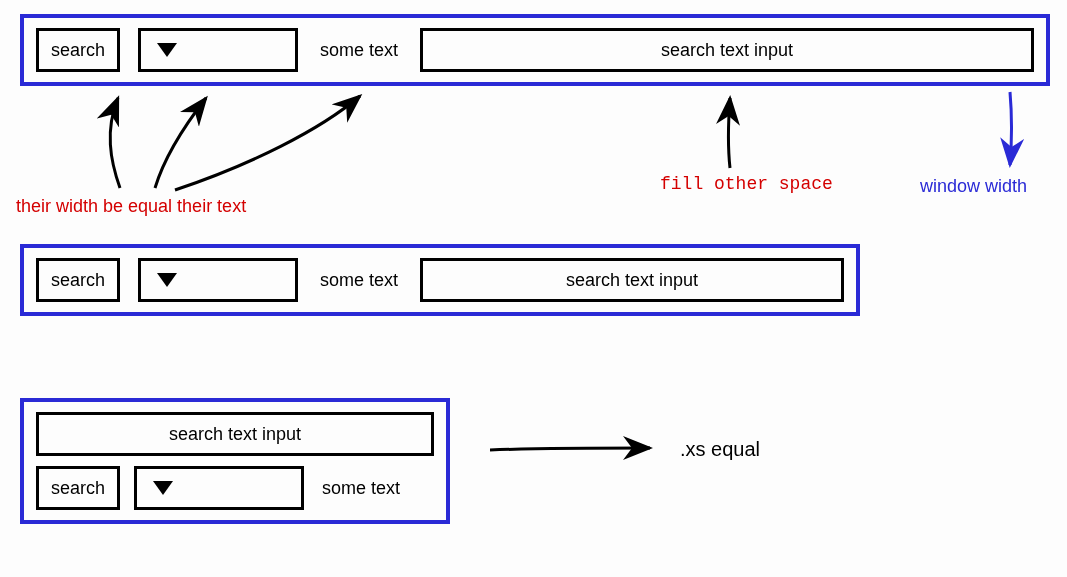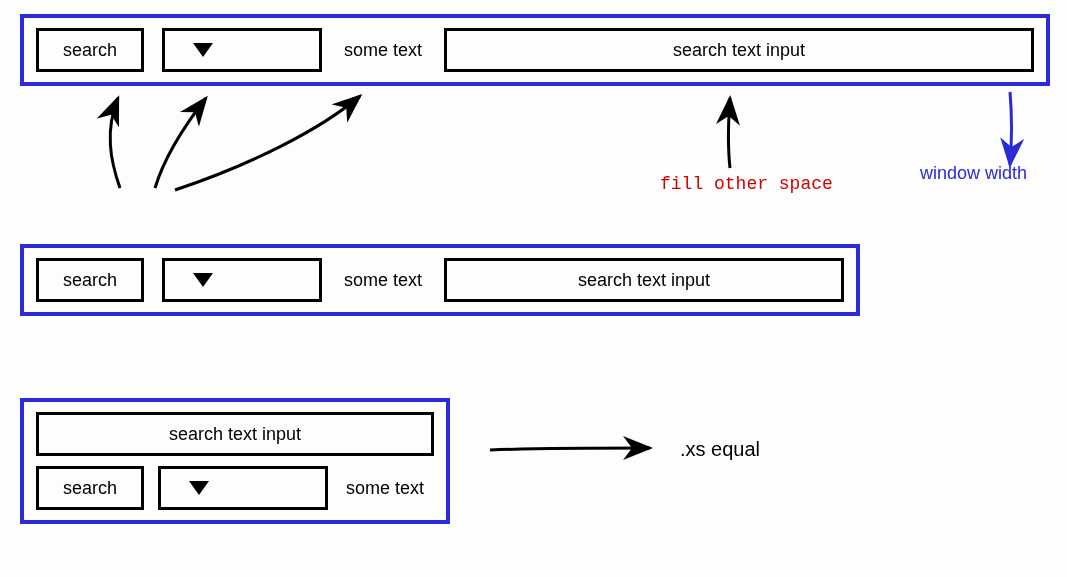--- a/index.html
+++ b/index.html
@@ -24,21 +24,21 @@
     gap: 18px;
     box-sizing: border-box;
   }
   .cell {
     border: 3px solid #000;
     display: flex;
     align-items: center;
     justify-content: center;
     height: 44px;
     box-sizing: border-box;
-    padding: 0 24px;
+    padding: 0 12px;
     white-space: nowrap;
   }
   .dropdown {
     position: relative;
     justify-content: flex-start;
   }
   .dropdown .tri {
     width: 0; height: 0;
     border-left: 10px solid transparent;
     border-right: 10px solid transparent;
@@ -132,24 +132,27 @@
       </div>
       <div class="cell dropdown" style="width:170px;">
         <span class="tri"></span>
       </div>
       <div class="plain">
         <span>some text</span>
       </div>
     </div>
   </div>
 
+  <div class="note-red" style="left:16px; top:196px;">
+    <span>their width be equal their text</span>
+  </div>
   <div class="note-red" style="left:660px; top:174px;font-family:Liberation Mono, monospace;">
     <span>fill other space</span>
   </div>
-  <div class="note-blue" style="left:920px; top:163px;">
+  <div class="note-blue" style="left:920px; top:176px;">
     <span>window width</span>
   </div>
   <div class="note-black" style="left:680px; top:438px;">
     <span>.xs  equal</span>
   </div>
 
   <svg class="overlay" viewBox="0 0 1067 577">
     <defs>
       <marker id="ah-black" markerWidth="12" markerHeight="12" refX="9" refY="4" orient="auto">
         <path d="M0,0 L10,4 L0,8 L3,4 Z" fill="#000"></path>

